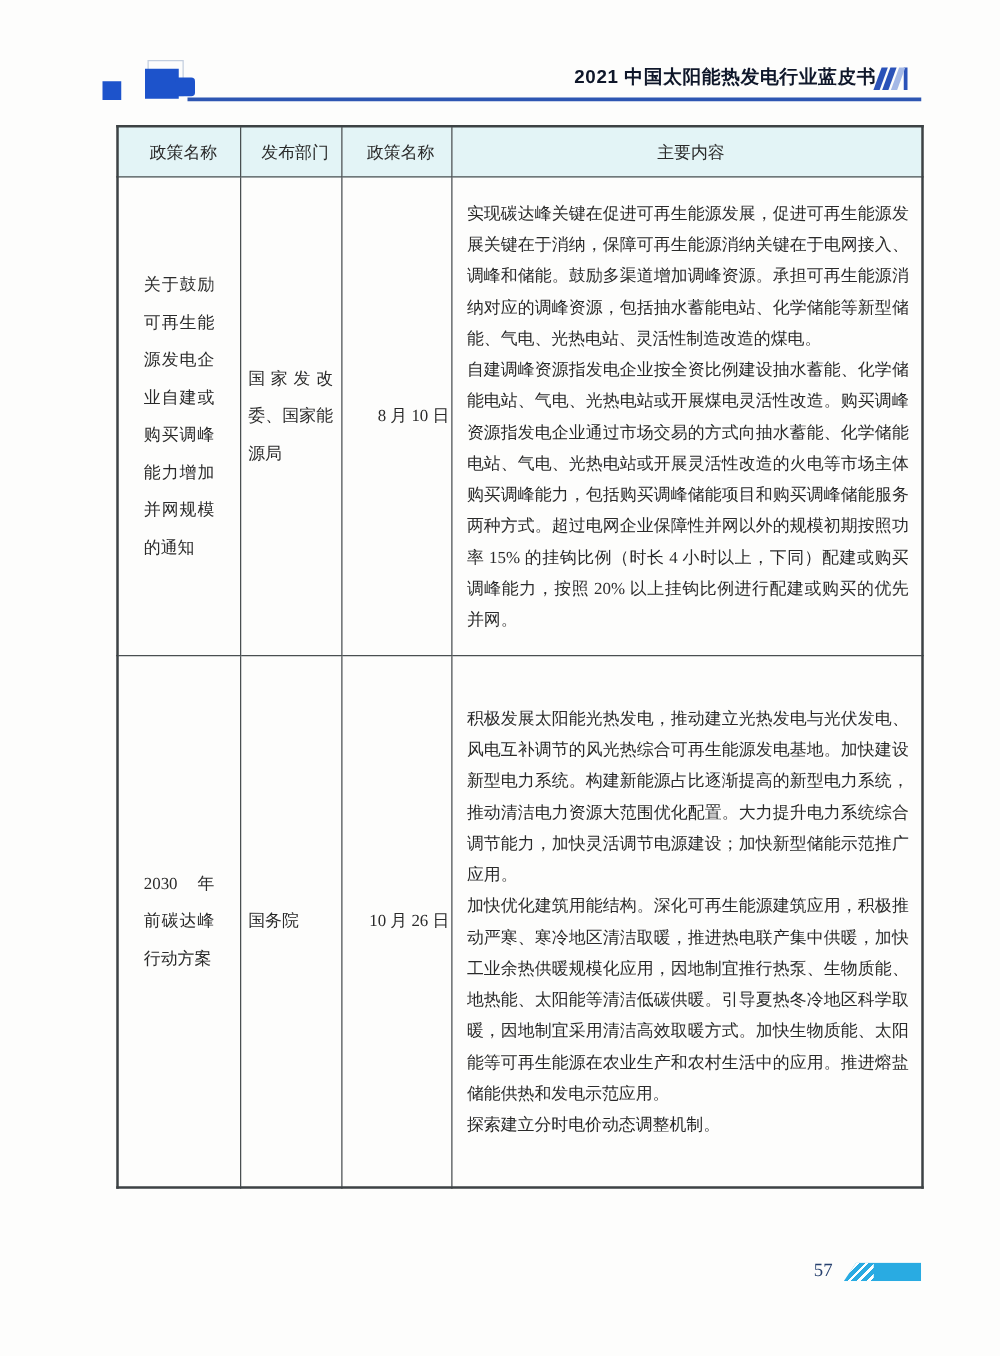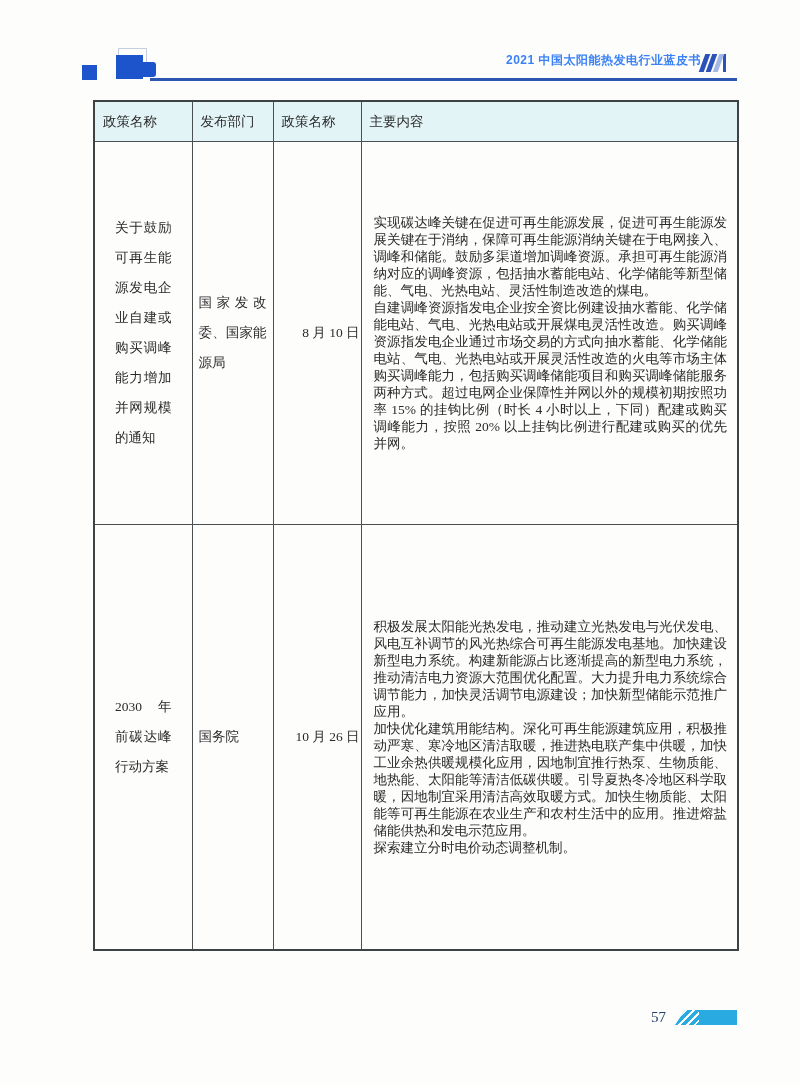--- a/index.html
+++ b/index.html
@@ -16,21 +16,21 @@
   .page-header{position:absolute;left:0;top:0;width:800px;height:95px;}
   .logo{position:absolute;left:80px;top:47px;width:82px;height:40px;}
   .sq-left{position:absolute;left:2px;top:18px;width:15px;height:15px;background:#1d53cb;}
   .sq-outline{position:absolute;left:38px;top:1px;width:27px;height:27px;border:1.5px solid #c3cede;background:#fdfdfc;}
   .sq-big{position:absolute;left:36px;top:8px;width:27px;height:24px;background:#1d53cb;}
   .sq-round{position:absolute;left:60px;top:15px;width:16px;height:15px;background:#1d53cb;border-radius:3px;}
 
   .doc-title{
     position:absolute;right:99px;top:52px;
     font-family:"Liberation Sans","DejaVu Sans",sans-serif;
-    font-size:12px;font-weight:bold;color:#3b82f6;letter-spacing:0.5px;
+    font-size:15px;font-weight:bold;color:#0f172a;letter-spacing:0.5px;
     white-space:nowrap;
   }
   .slashes{position:absolute;right:62px;top:54px;width:36px;height:18px;}
   .slash{display:inline-block;width:5px;height:18px;margin-right:2px;transform:skewX(-20deg);vertical-align:top;}
   .slash.s1,.slash.s2{background:#2a52b8;}
   .slash.s3{background:#a4b8e6;}
   .slash-bar{display:inline-block;width:3px;height:18px;background:#2a52b8;vertical-align:top;}
   .header-rule{position:absolute;left:150px;top:78px;width:587px;height:3px;background:#2d56b2;}
 
   
@@ -39,34 +39,34 @@
     border-collapse:collapse;table-layout:fixed;
     border:2px solid #3d4244;
   }
   .policy-table th,.policy-table td{
     border:1px solid #4a4f51;
     font-size:13.5px;
     vertical-align:middle;
   }
   .policy-table thead th{
     height:37px;background:#e3f4f6;
-    font-weight:normal;text-align:left;color:#2a2a2a;padding-left:8px;
+    font-weight:normal;text-align:center;color:#2a2a2a;padding-left:8px;
   }
   col.c-name{width:98px;}
   col.c-dept{width:81px;}
   col.c-date{width:88px;}
   col.c-content{width:377px;}
   tr.row-0{height:383px;}
   tr.row-1{height:425px;}
   td.cell-name{padding:6px 20px;line-height:30px;text-align:justify;}
   td.cell-dept{padding:14px 6px;line-height:30px;text-align:justify;}
   td.cell-date{text-align:right;white-space:nowrap;}
   td.cell-content{
     padding:10px 10px 10px 12px;
-    line-height:17px;
+    line-height:25px;
     text-align:justify;
     white-space:pre-line;
     margin-left:8px;
   }
 
   
   .page-footer{position:absolute;top:1009px;right:63px;display:flex;align-items:center;}
   .page-num{font-size:15px;color:#26406e;margin-right:9px;}
   .footer-bar{position:relative;width:62px;height:15px;background:#29abe2;
     clip-path:polygon(10px 0,100% 0,100% 100%,0 100%);}

